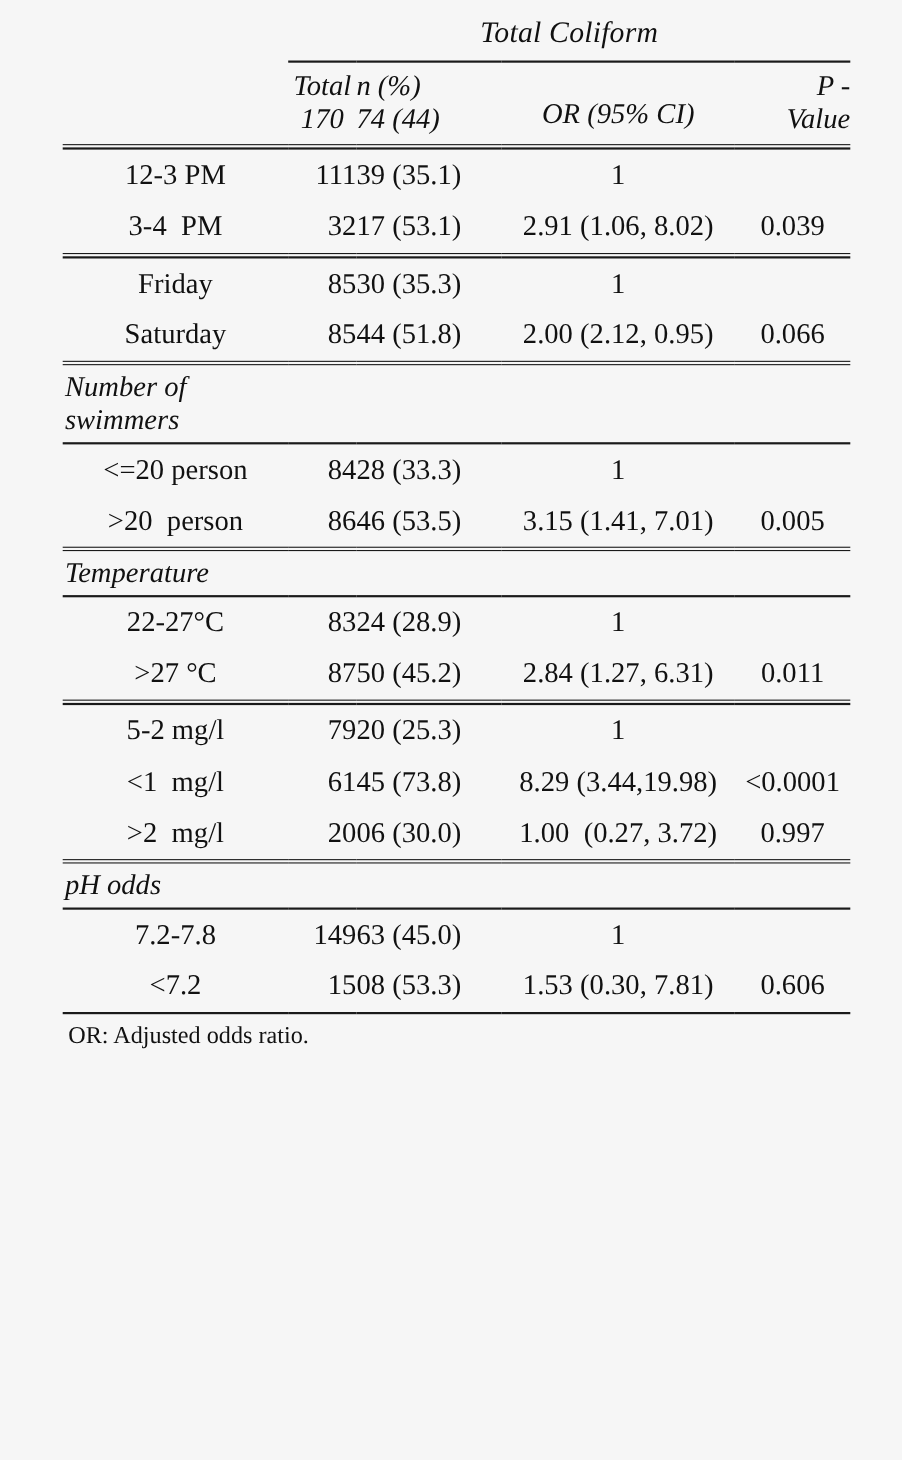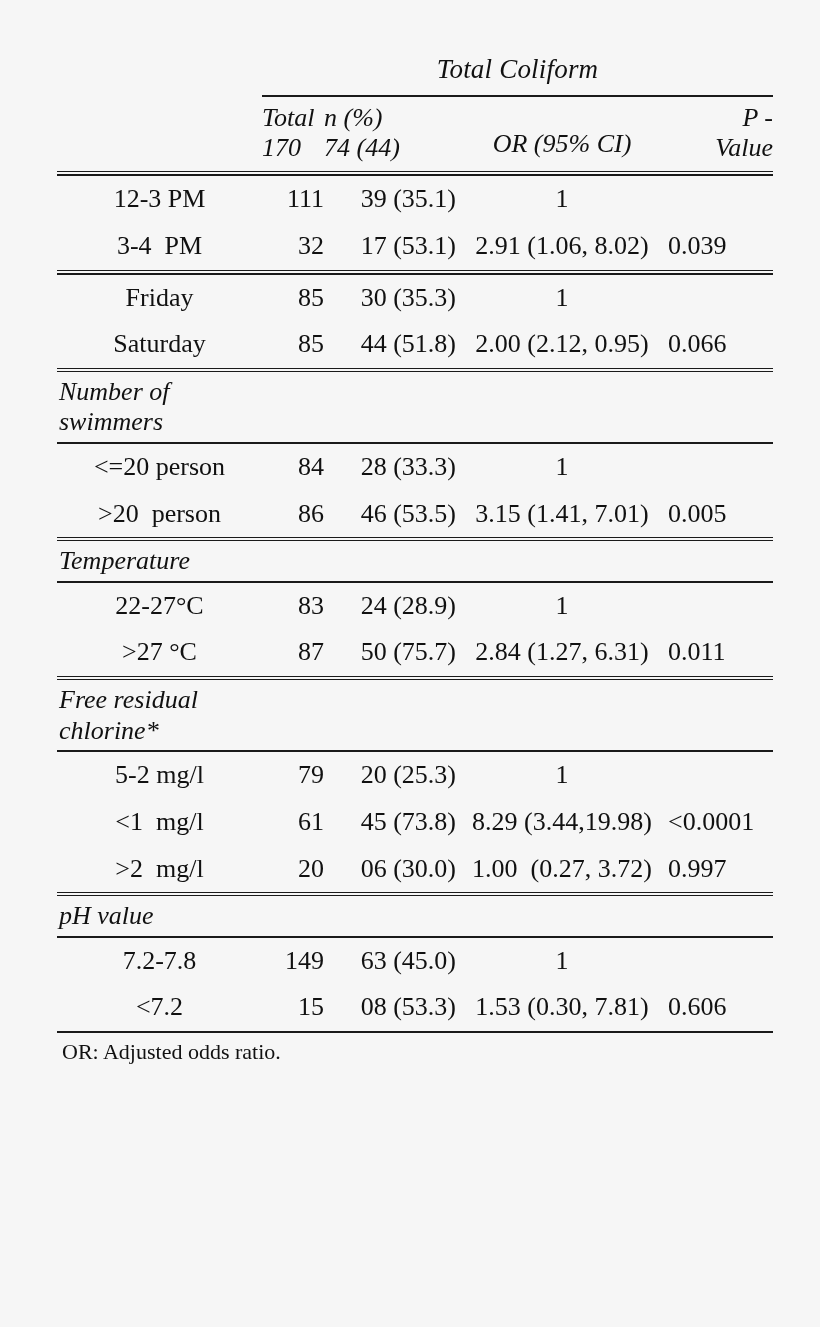--- a/index.html
+++ b/index.html
@@ -14,21 +14,20 @@
     font-family: "Liberation Serif", "DejaVu Serif", serif;
     color: #111111;
     -webkit-font-smoothing: antialiased;
   }
   #table-root {
     position: relative;
     width: 820px;
     height: 1022px;
     box-sizing: border-box;
     padding: 0;
-    margin-top: 40px;
   }
   table.stat-table {
     border-collapse: collapse;
     width: 716px;
     margin: 0 0 0 57px;
     table-layout: fixed;
     font-size: 26px;
   }
   
   col.c-label { width: 205px; }
@@ -60,21 +59,21 @@
   }
   tr.head-row th {
     font-style: italic;
     font-weight: normal;
     font-size: 26px;
     vertical-align: top;
     padding: 6px 0 8px 0;
     line-height: 1.16;
   }
   th.h-label { border: none; }
-  th.h-total { text-align: left; padding-right: 4px; }
+  th.h-total { text-align: center; padding-right: 4px; }
   th.h-npct  { text-align: left; padding-left: 6px; }
   th.h-or    { text-align: center; }
   th.h-pval  { text-align: right; }
 
   
   tr.dbl-rule td {
     padding: 0;
     height: 0;
     font-size: 0;
     line-height: 0;
@@ -108,23 +107,23 @@
   
   tr.data-row td {
     font-size: 26px;
     padding: 9px 0 9px 0;
     border: none;
     line-height: 1.1;
     white-space: pre;
   }
   td.d-label { text-align: center; padding-left: 6px; }
   td.d-total { text-align: right; padding-right: 4px; }
-  td.d-npct  { text-align: right; padding-left: 6px; }
+  td.d-npct  { text-align: left; padding-left: 6px; }
   td.d-or    { text-align: center; }
-  td.d-pval  { text-align: left; }
+  td.d-pval  { text-align: center; }
 
   
   .footnote {
     font-size: 22px;
     margin: 6px 0 0 62px;
     line-height: 1.2;
   }
 </style>
 </head>
 <body>
@@ -252,32 +251,28 @@
         <tr class="data-row">
           <td class="d-label">22-27°C</td>
           <td class="d-total">83</td>
           <td class="d-npct">24 (28.9)</td>
           <td class="d-or">1</td>
           <td class="d-pval"></td>
         </tr>
         <tr class="data-row">
           <td class="d-label">&gt;27 °C</td>
           <td class="d-total">87</td>
-          <td class="d-npct">50 (75.7)</td>
+          <td class="d-npct">50 (45.2)</td>
           <td class="d-or">2.84 (1.27, 6.31)</td>
           <td class="d-pval">0.011</td>
         </tr>
         <tr class="dbl-rule">
           <td colspan="5">
             <span class="gap"></span>
           </td>
-        </tr>
-        <tr class="group-row">
-          <td colspan="5">Free residual
-chlorine*</td>
         </tr>
         <tr class="single-rule">
           <td colspan="5"></td>
         </tr>
         <tr class="data-row">
           <td class="d-label">5-2 mg/l</td>
           <td class="d-total">79</td>
           <td class="d-npct">20 (25.3)</td>
           <td class="d-or">1</td>
           <td class="d-pval"></td>
@@ -295,21 +290,21 @@
           <td class="d-npct">06 (30.0)</td>
           <td class="d-or">1.00  (0.27, 3.72)</td>
           <td class="d-pval">0.997</td>
         </tr>
         <tr class="dbl-rule">
           <td colspan="5">
             <span class="gap"></span>
           </td>
         </tr>
         <tr class="group-row">
-          <td colspan="5">pH value</td>
+          <td colspan="5">pH odds</td>
         </tr>
         <tr class="single-rule">
           <td colspan="5"></td>
         </tr>
         <tr class="data-row">
           <td class="d-label">7.2-7.8</td>
           <td class="d-total">149</td>
           <td class="d-npct">63 (45.0)</td>
           <td class="d-or">1</td>
           <td class="d-pval"></td>

